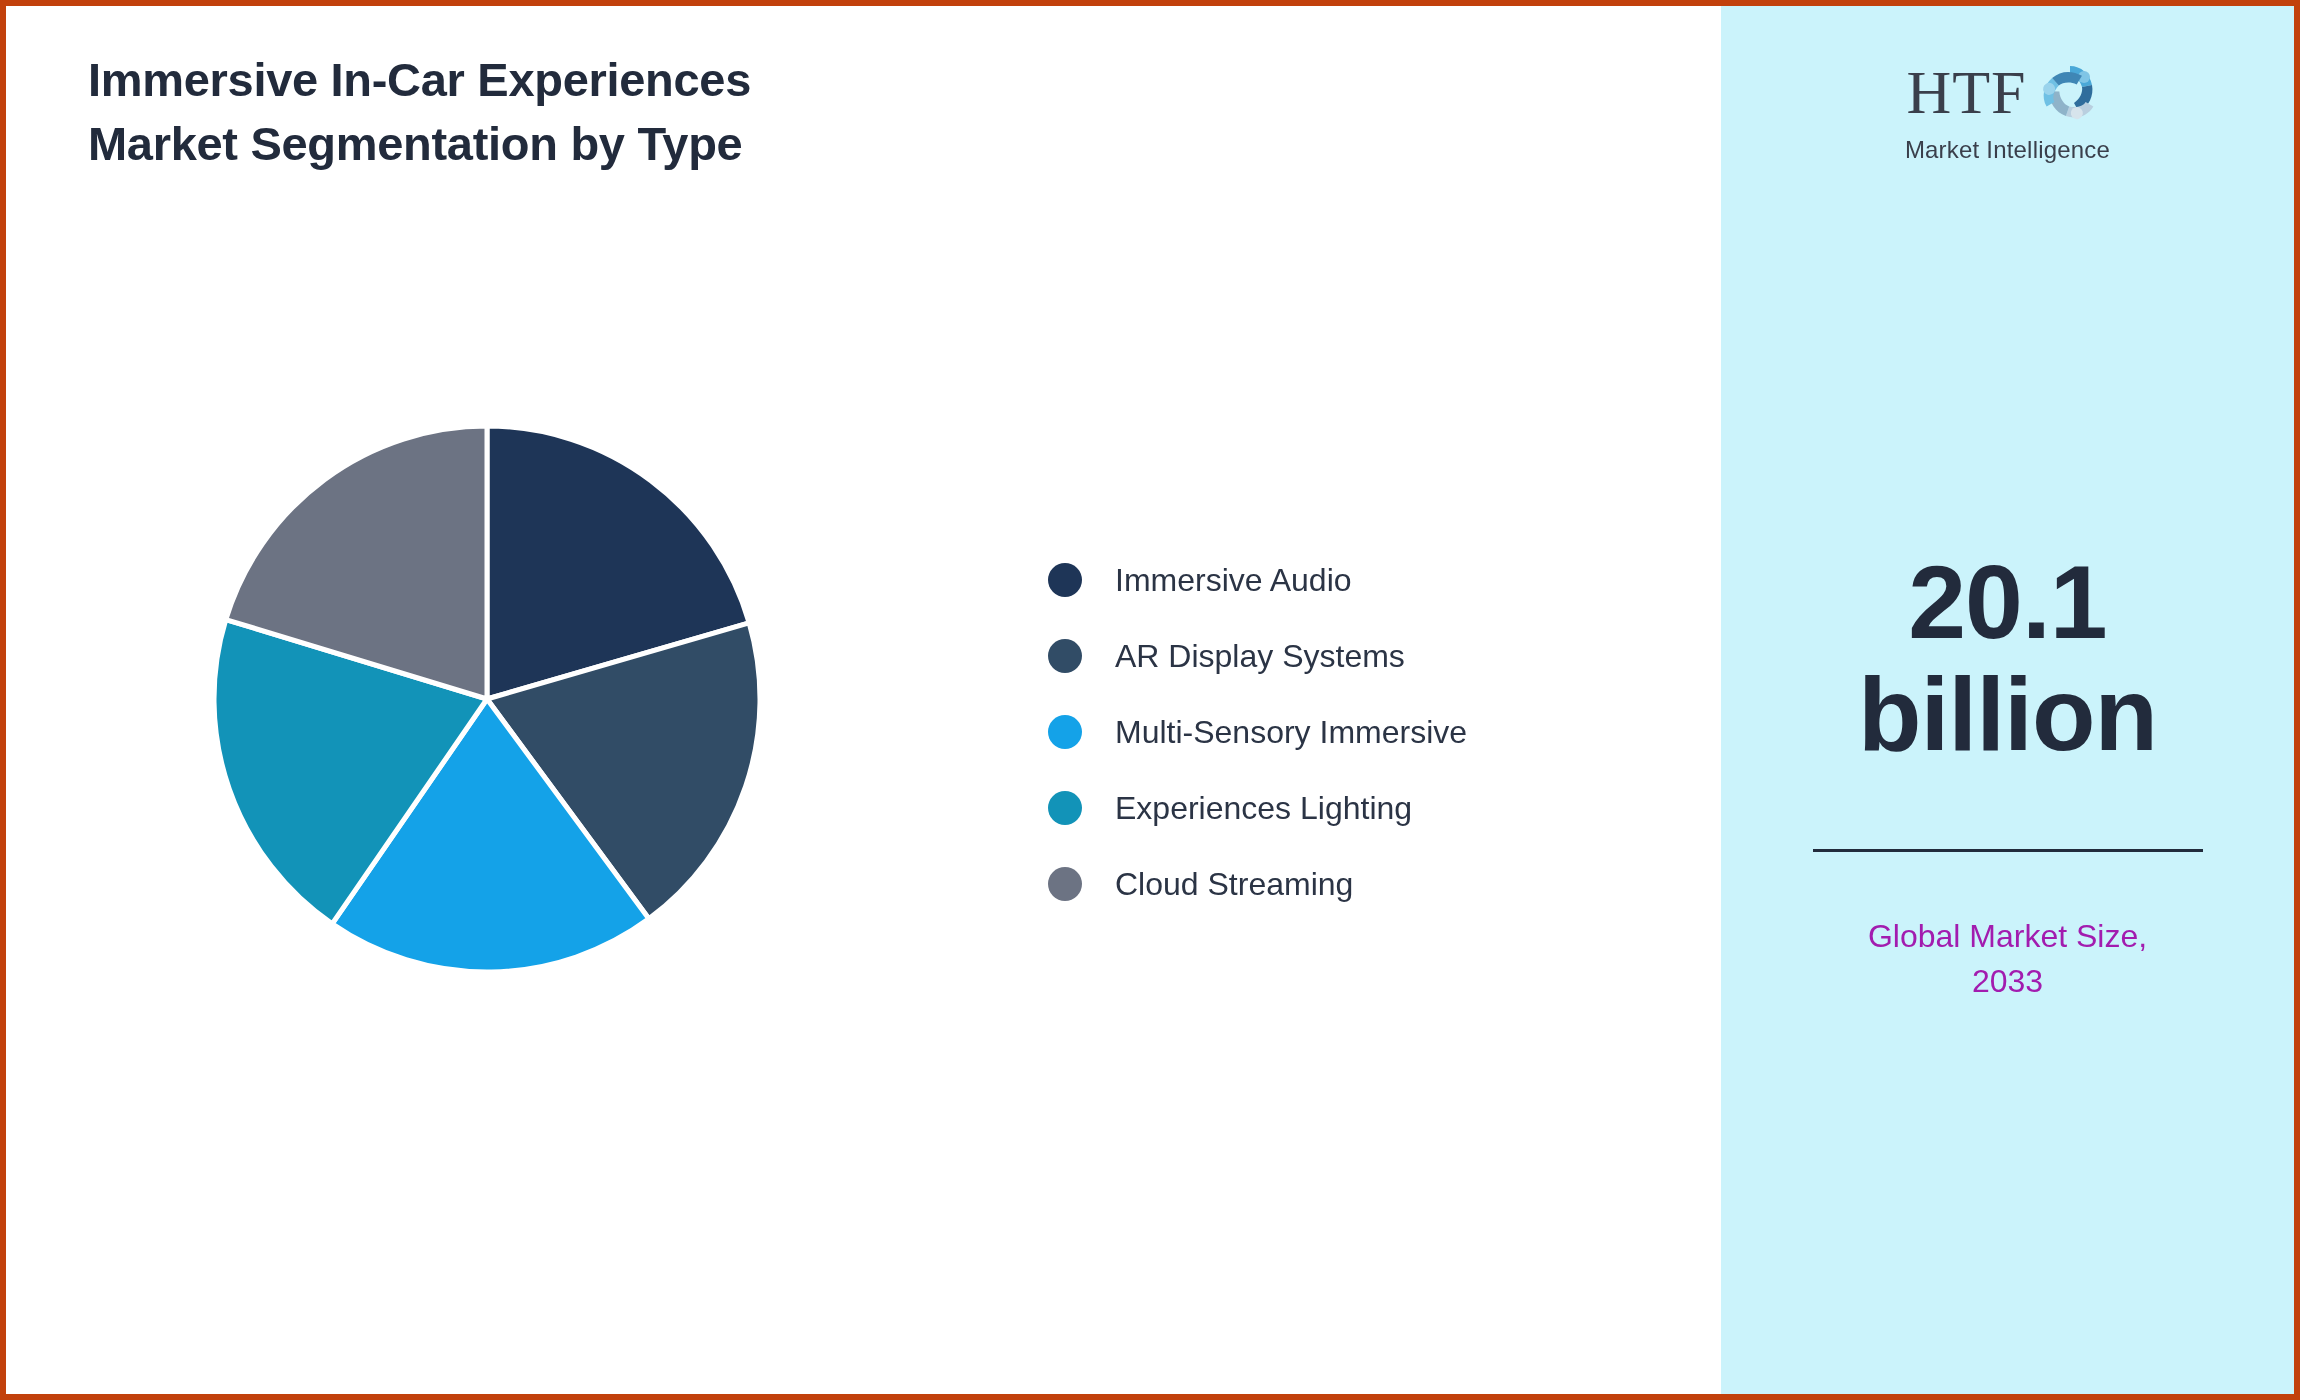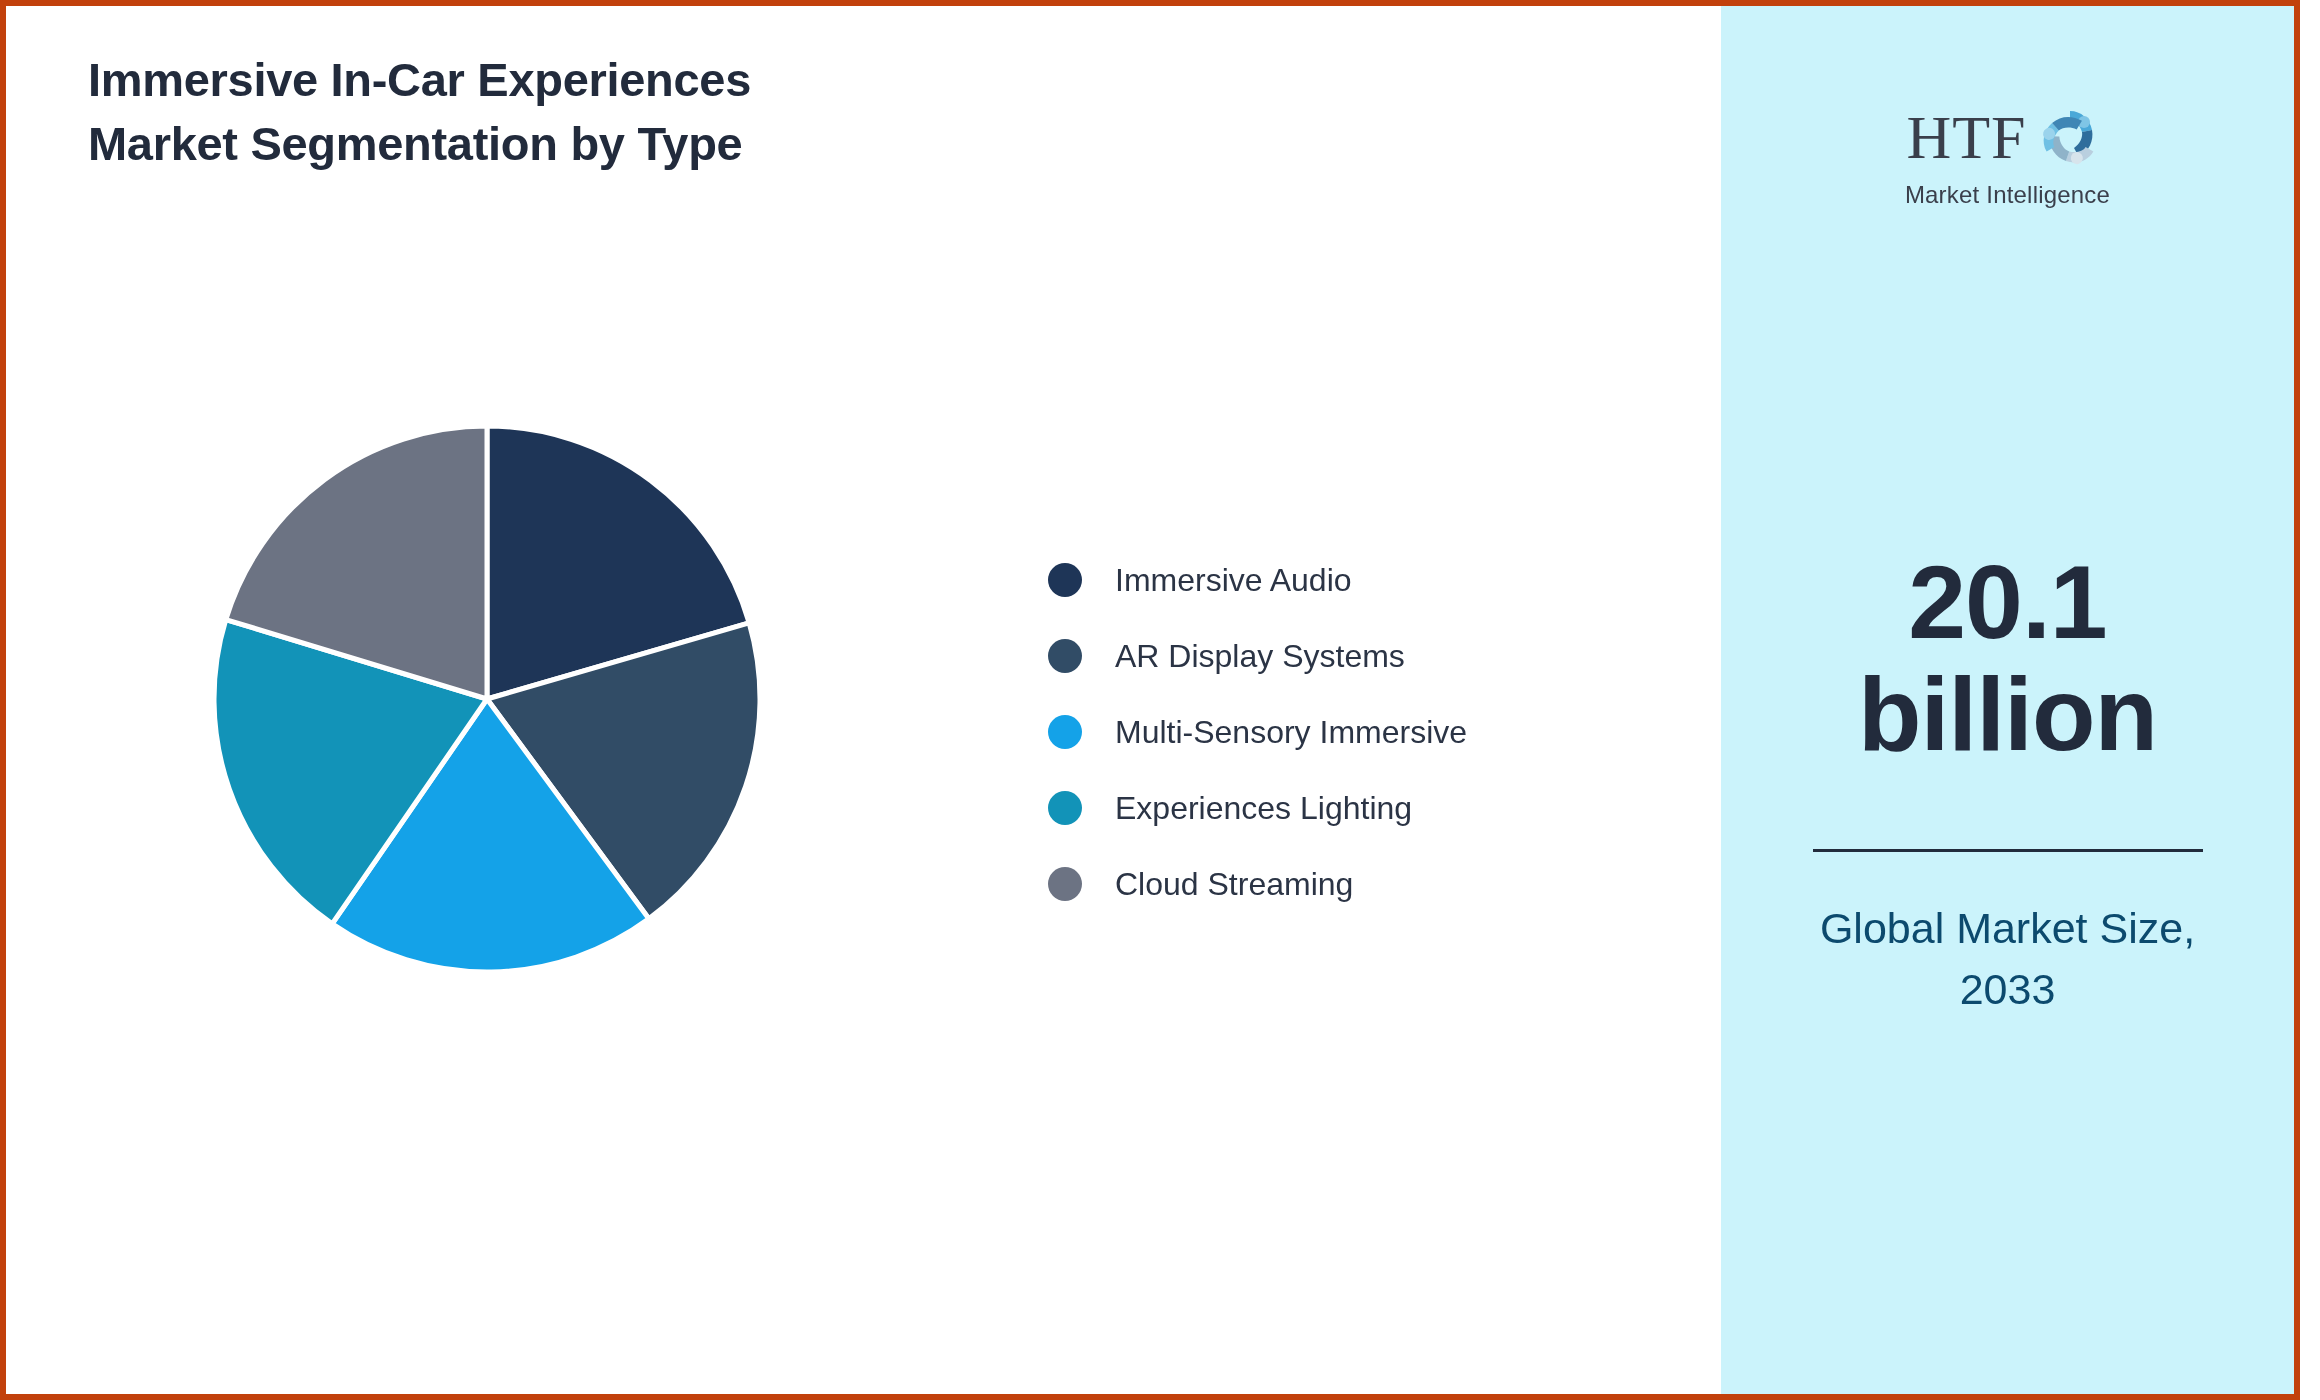--- a/index.html
+++ b/index.html
@@ -85,21 +85,20 @@
     background: #cbf3fb;
   }
   .logo {
     position: absolute;
     left: 0;
     right: 0;
     top: 58px;
     display: flex;
     flex-direction: column;
     align-items: center;
-    margin-top: 45px;
   }
   .logo-row {
     display: flex;
     align-items: flex-start;
     justify-content: center;
   }
   .logo-htf {
     font-family: "Liberation Serif", serif;
     font-size: 62px;
     line-height: 0.92;
@@ -132,24 +131,24 @@
     color: #222b3c;
     letter-spacing: -1px;
   }
   .stat-rule {
     width: 390px;
     height: 3px;
     background: #222b3c;
     margin: 78px auto 0 auto;
   }
   .stat-caption {
-    margin-top: 46px;
-    font-size: 43px;
+    margin-top: 62px;
+    font-size: 32px;
     line-height: 1.42;
-    color: #0c4a6e;
+    color: #a21caf;
   }
 </style>
 </head>
 <body>
 
 <div id="infographic">
 
   <div class="left-panel">
 
     <div class="chart-title">

